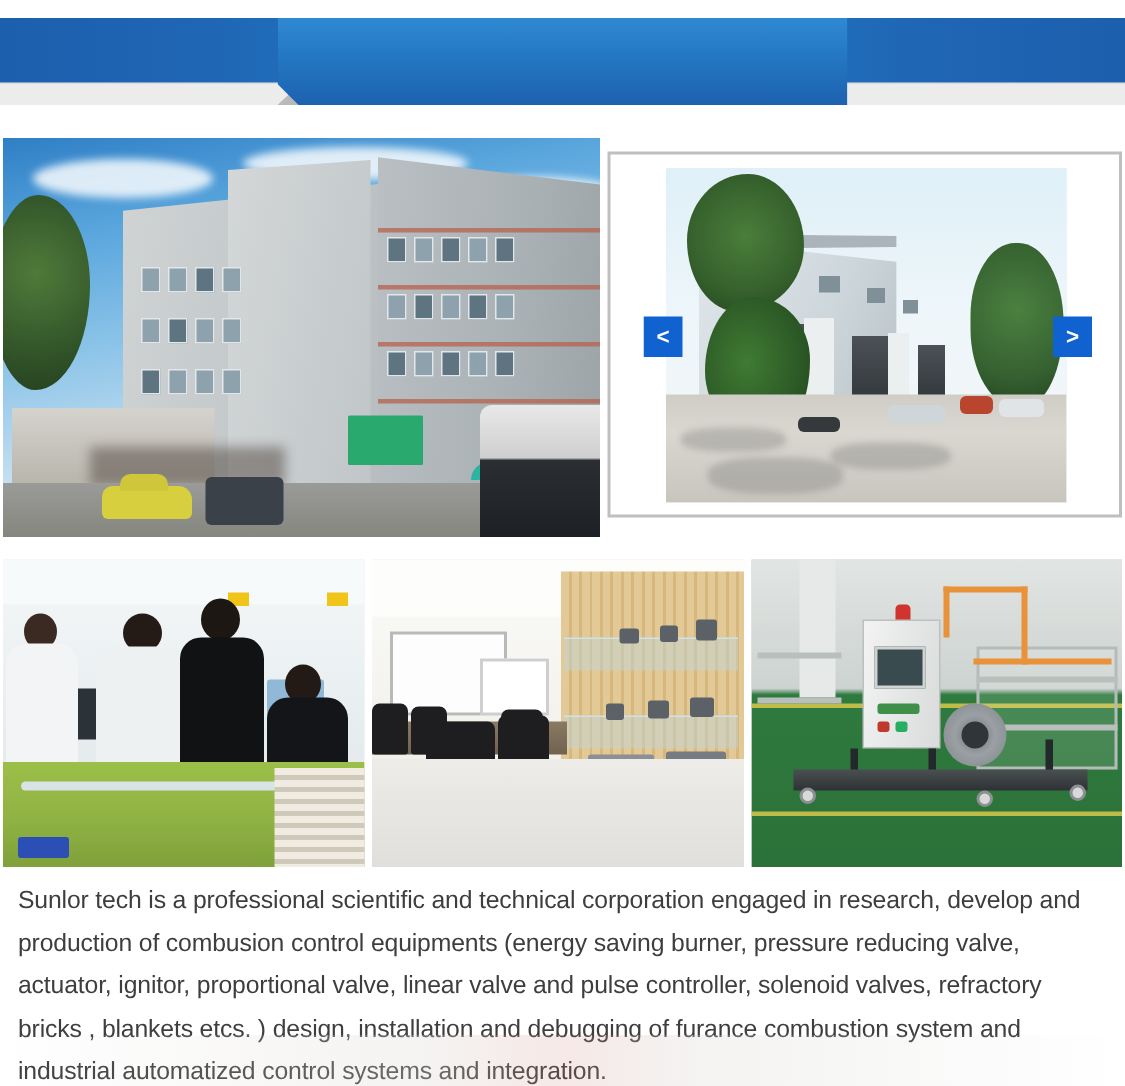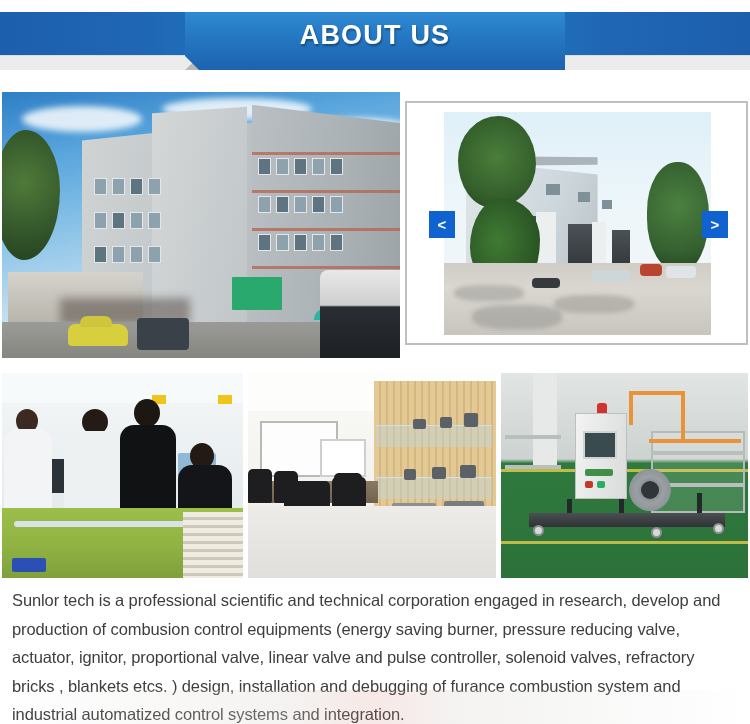--- a/index.html
+++ b/index.html
@@ -310,21 +310,20 @@
 <body>
 
 <div id="page">
 
   <div class="header-wrap">
     <div class="ribbon-tail"></div>
     <div class="ribbon-band"></div>
     <div class="fold left"></div>
     <div class="fold right"></div>
     <div class="ribbon-center"></div>
-    <div class="ribbon-title">ABOUT US</div>
   </div>
 
   <div class="photo" id="photo-building">
     <div class="scene">
       <div class="sky-a"></div>
       <div class="cloud" style="left:20px;  top:14px; width:120px; height:26px;"></div>
       <div class="cloud" style="left:160px; top:6px;  width:150px; height:22px;"></div>
       <div class="cloud" style="left:300px; top:26px; width:110px; height:20px;"></div>
       <div class="cloud" style="left:90px;  top:48px; width:180px; height:16px;"></div>
 

